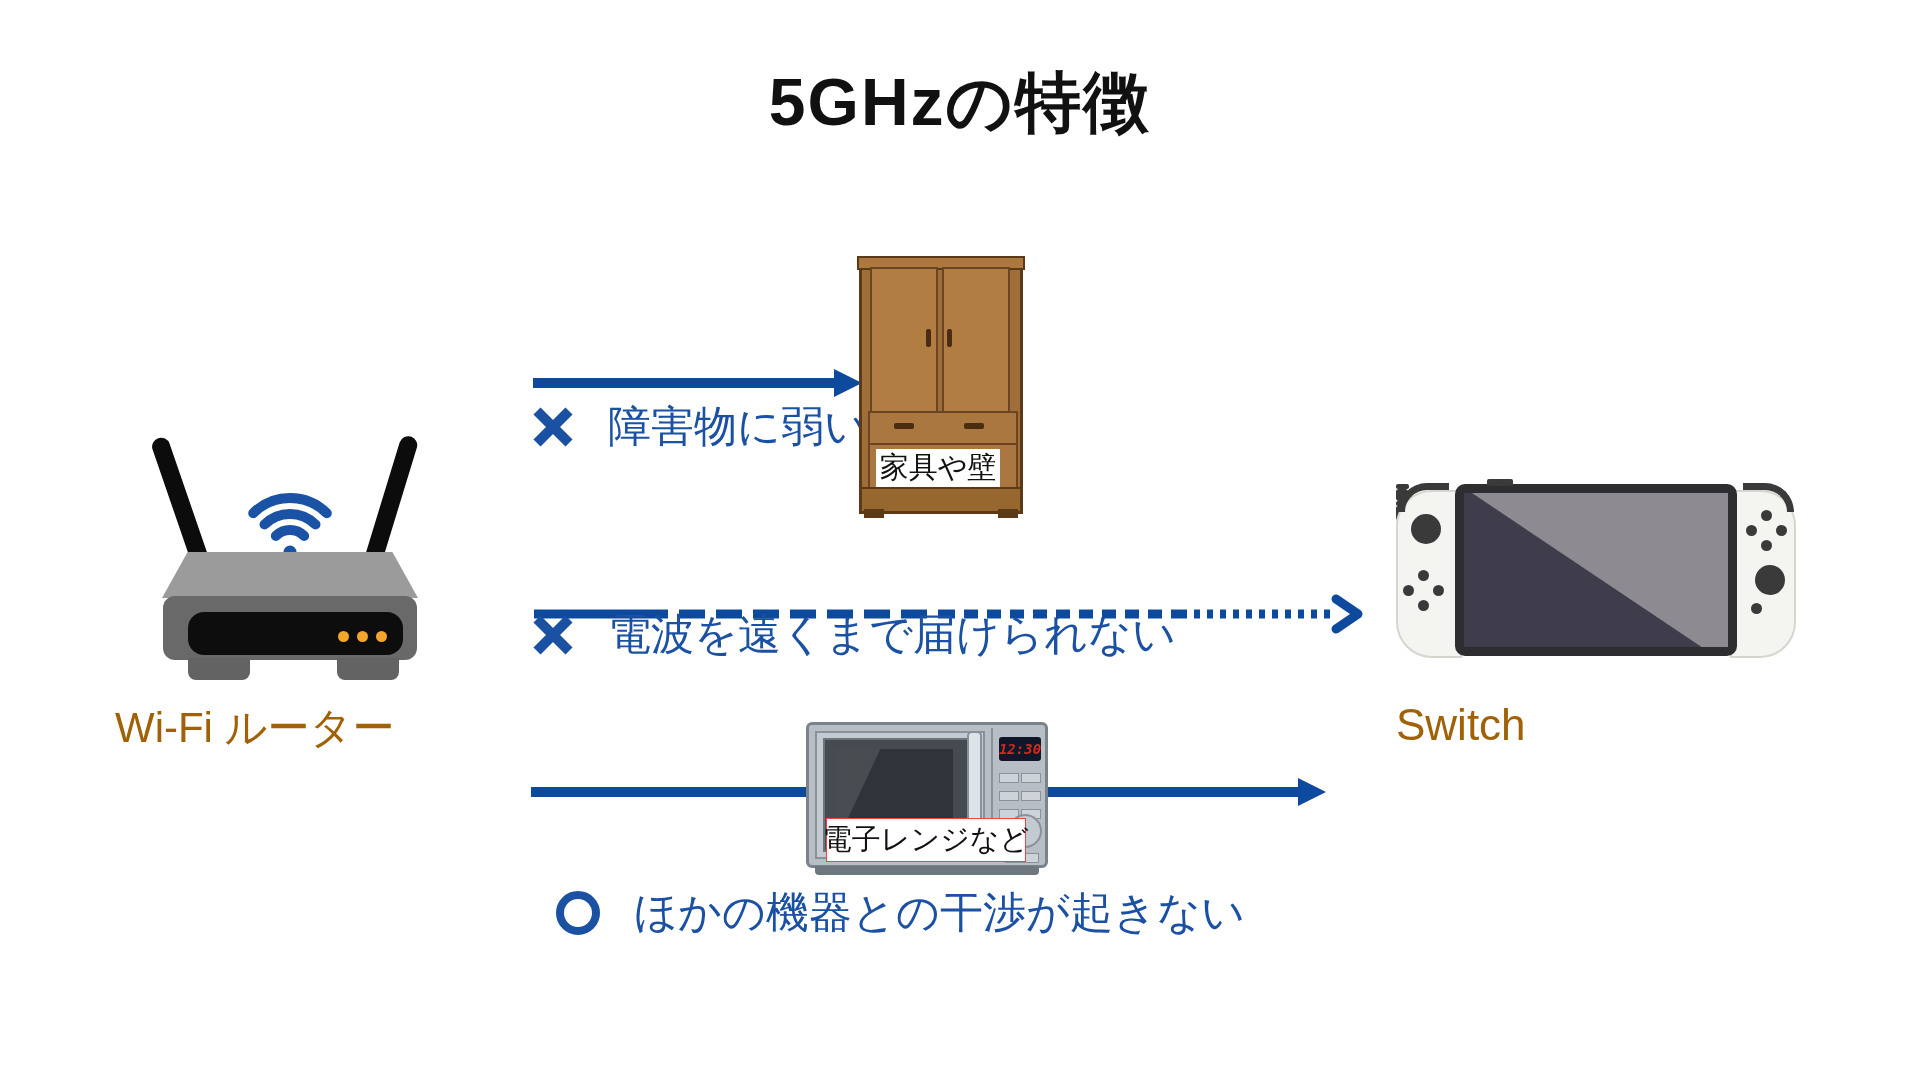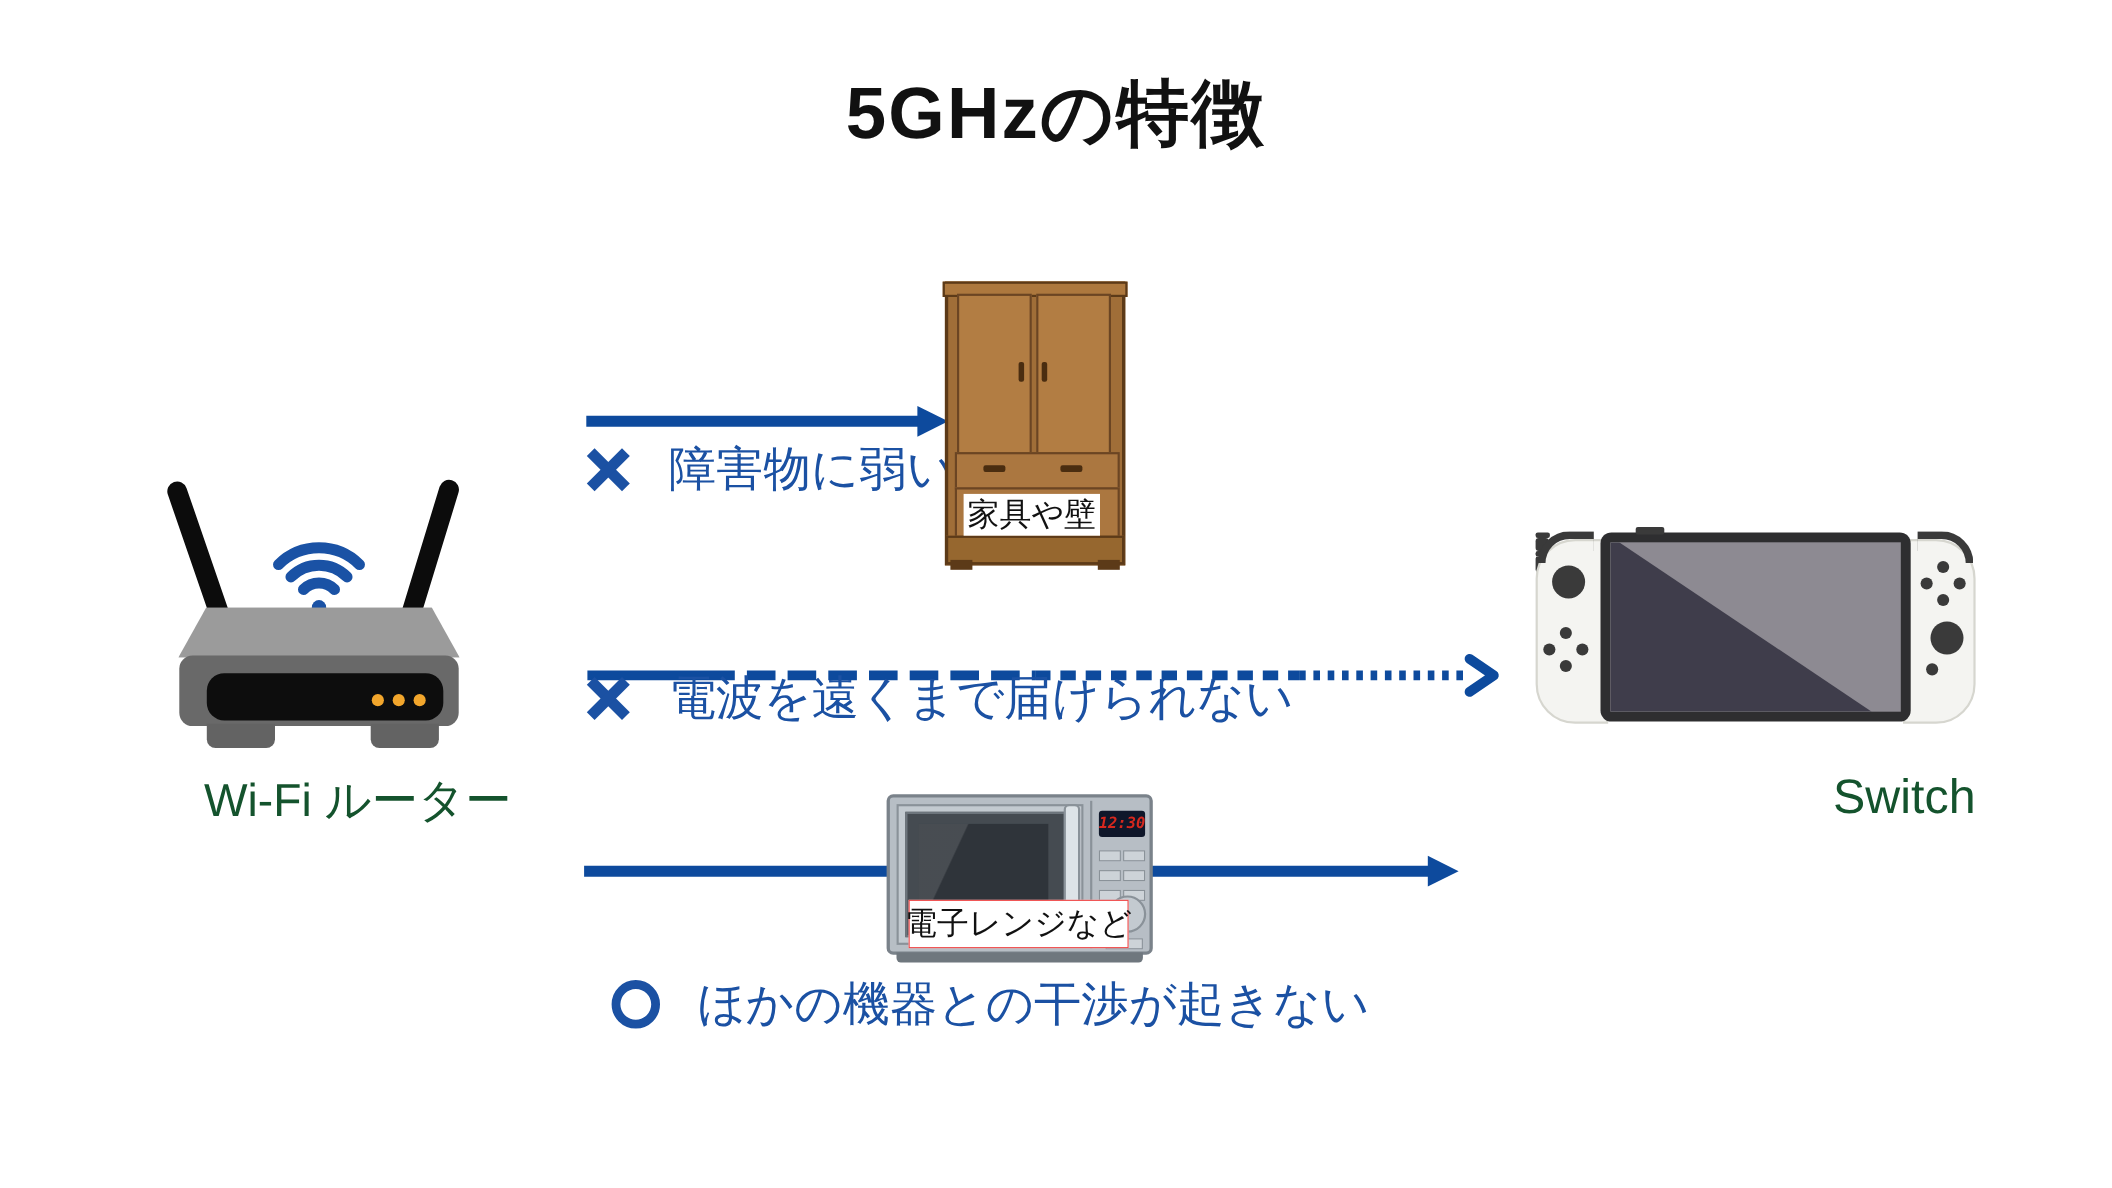--- a/index.html
+++ b/index.html
@@ -30,21 +30,21 @@
   .antenna.right{left:218px;top:0;transform:rotate(17deg);transform-origin:50% 100%;}
   .wifi{position:absolute;left:95px;top:35px;}
   .router-top{
     position:absolute;left:22px;top:122px;width:256px;height:46px;background:#9b9b9b;
     clip-path:polygon(10% 0,90% 0,100% 100%,0 100%);
   }
   .router-body{position:absolute;left:23px;top:166px;width:254px;height:64px;background:#696969;border-radius:12px;}
   .router-face{position:absolute;left:48px;top:182px;width:215px;height:43px;background:#0d0d0d;border-radius:16px;}
   .led{position:absolute;top:201px;width:11px;height:11px;border-radius:50%;background:#f2a62c;}
   .router-foot{position:absolute;top:228px;width:62px;height:22px;background:#636363;border-radius:0 0 8px 8px;}
-  .dev-label{position:absolute;z-index:2;text-align:right;color:#14532d;}
+  .dev-label{position:absolute;z-index:2;text-align:left;color:#a16207;}
   .router-label{left:115px;top:700px;width:350px;font-size:42px;}
   .switch-label{left:1396px;top:700px;width:400px;font-size:44px;}
   
   .wardrobe{position:absolute;left:859px;top:256px;width:164px;height:258px;z-index:2;
     background:#a06e38;border:3px solid #5c3a18;box-sizing:border-box;}
   .wd-cornice{position:absolute;left:-5px;right:-5px;top:-3px;height:10px;background:#ad783e;border:2px solid #5c3a18;}
   .wd-door{position:absolute;top:8px;width:64px;height:142px;background:#b27d43;border:2px solid #6b4523;}
   .wd-door.l{left:8px;} .wd-door.r{left:80px;}
   .wd-handle{position:absolute;top:70px;width:5px;height:18px;background:#4a2d10;border-radius:2px;}
   .wd-handle.l{left:64px;} .wd-handle.r{left:85px;}

